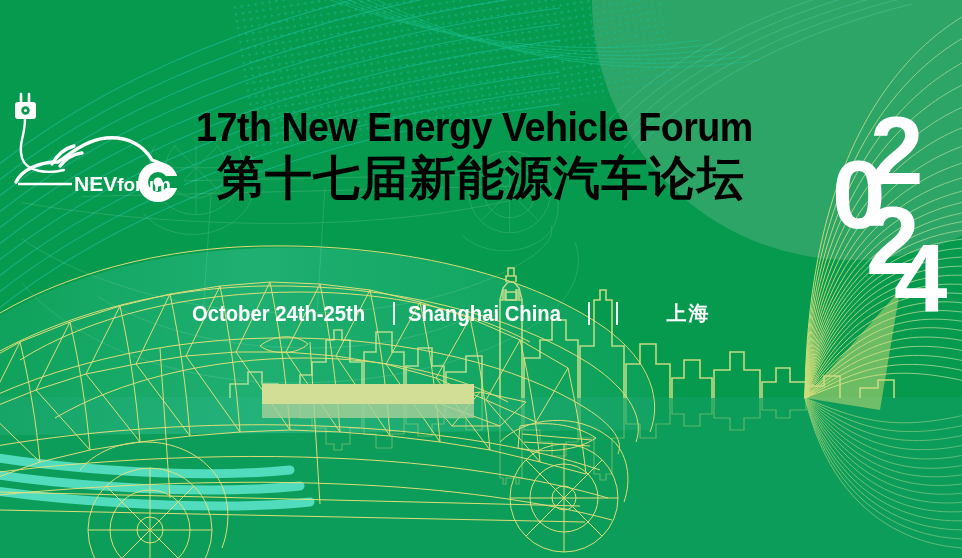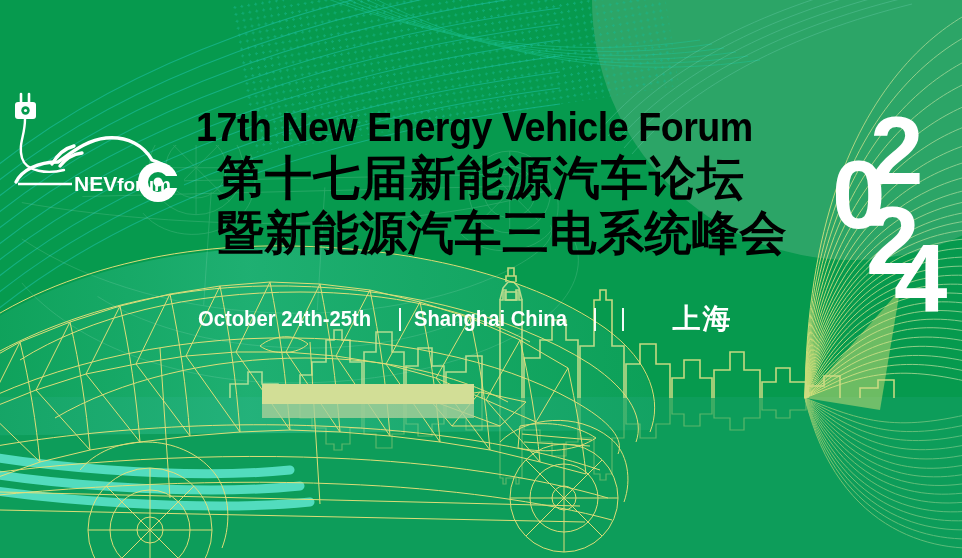--- a/index.html
+++ b/index.html
@@ -88,36 +88,36 @@
     font-weight:700;
     font-size:47px;
     line-height:55px;
     letter-spacing:1px;
     white-space:nowrap;
     padding-left:21px;
   }
   .t-cn.second{letter-spacing:.5px;}
 
   .dateline{
-    position:absolute;left:198px;top:300px;
+    position:absolute;left:192px;top:300px;
     display:flex;align-items:center;gap:0;
     color:#fff;white-space:nowrap;
   }
   .d-en{
     font-family:"Liberation Sans Narrow","Liberation Sans",sans-serif;
     font-weight:700;font-size:22px;letter-spacing:0px;
     transform:scaleX(.92);transform-origin:left center;
   }
   .d-cn{
     font-family:"DejaVu Serif","Liberation Serif",serif;
     font-weight:700;font-size:22px;letter-spacing:1px;
   }
   .d-cn2{
     font-family:"DejaVu Sans","Liberation Sans",sans-serif;
-    font-weight:700;font-size:28px;letter-spacing:2px;padding-left:36px;
+    font-weight:700;font-size:20px;letter-spacing:2px;padding-left:36px;
   }
   .sep{
     display:inline-block;
     width:2px;height:23px;background:#ffffff;
     margin:0 13px;
     opacity:.95;
   }
 
   
   .year{
@@ -437,21 +437,20 @@
     <line x1="10" y1="106" x2="64" y2="106" stroke="#ffffff" stroke-width="2.6"></line>
 
     <text x="66" y="113" font-family="Liberation Sans, sans-serif" font-size="21" font-weight="700" fill="#ffffff">
       <tspan>NEV</tspan><tspan font-size="19" font-weight="700">forum</tspan>
     </text>
   </svg>
 
   <div class="titles">
     <div class="t-en">17th New Energy Vehicle Forum</div>
     <div class="t-cn">第十七届新能源汽车论坛</div>
-    <div class="t-cn second">暨新能源汽车三电系统峰会</div>
   </div>
 
   <div class="dateline">
     <span class="d-en">October 24th-25th</span>
     <span class="sep" aria-label="|"></span>
     <span class="d-en">Shanghai China</span>
     <span class="sep" aria-label="|"></span>
     <span class="sep" aria-label="|"></span>
     <span class="d-cn2">上海</span>
   </div>

